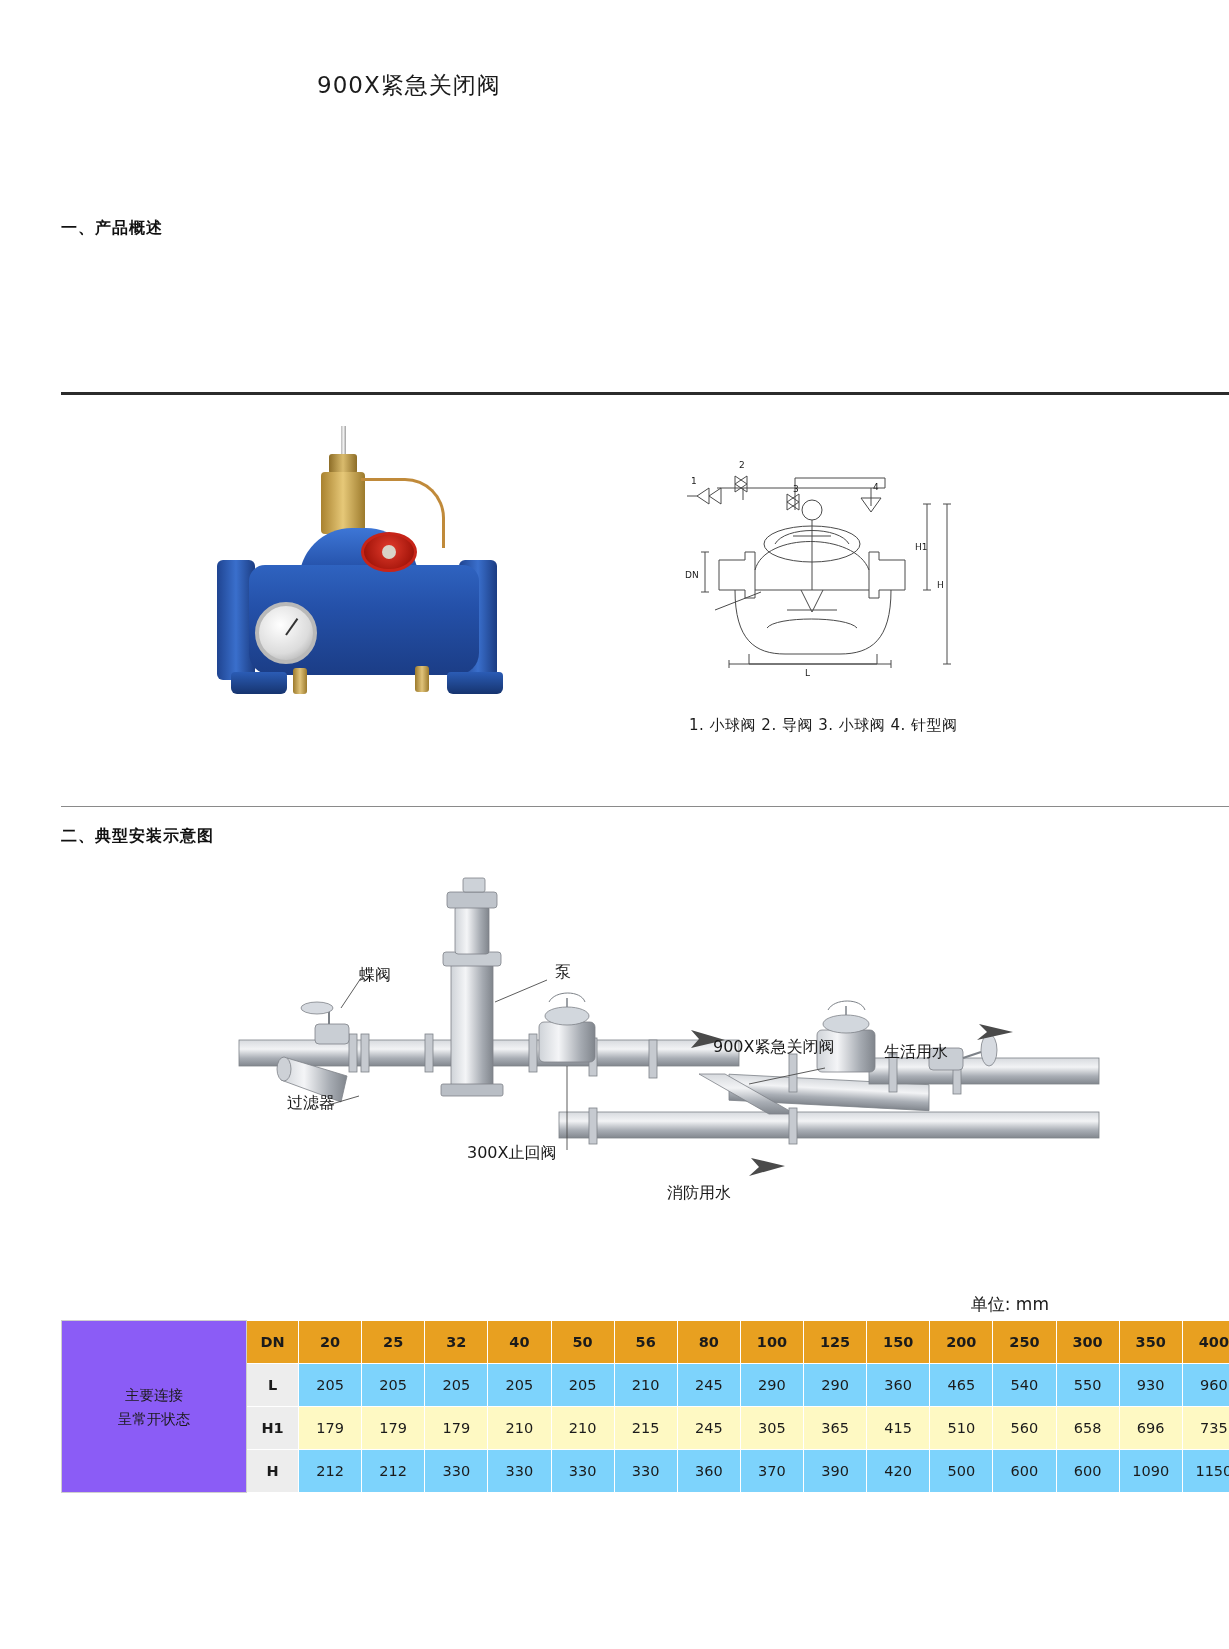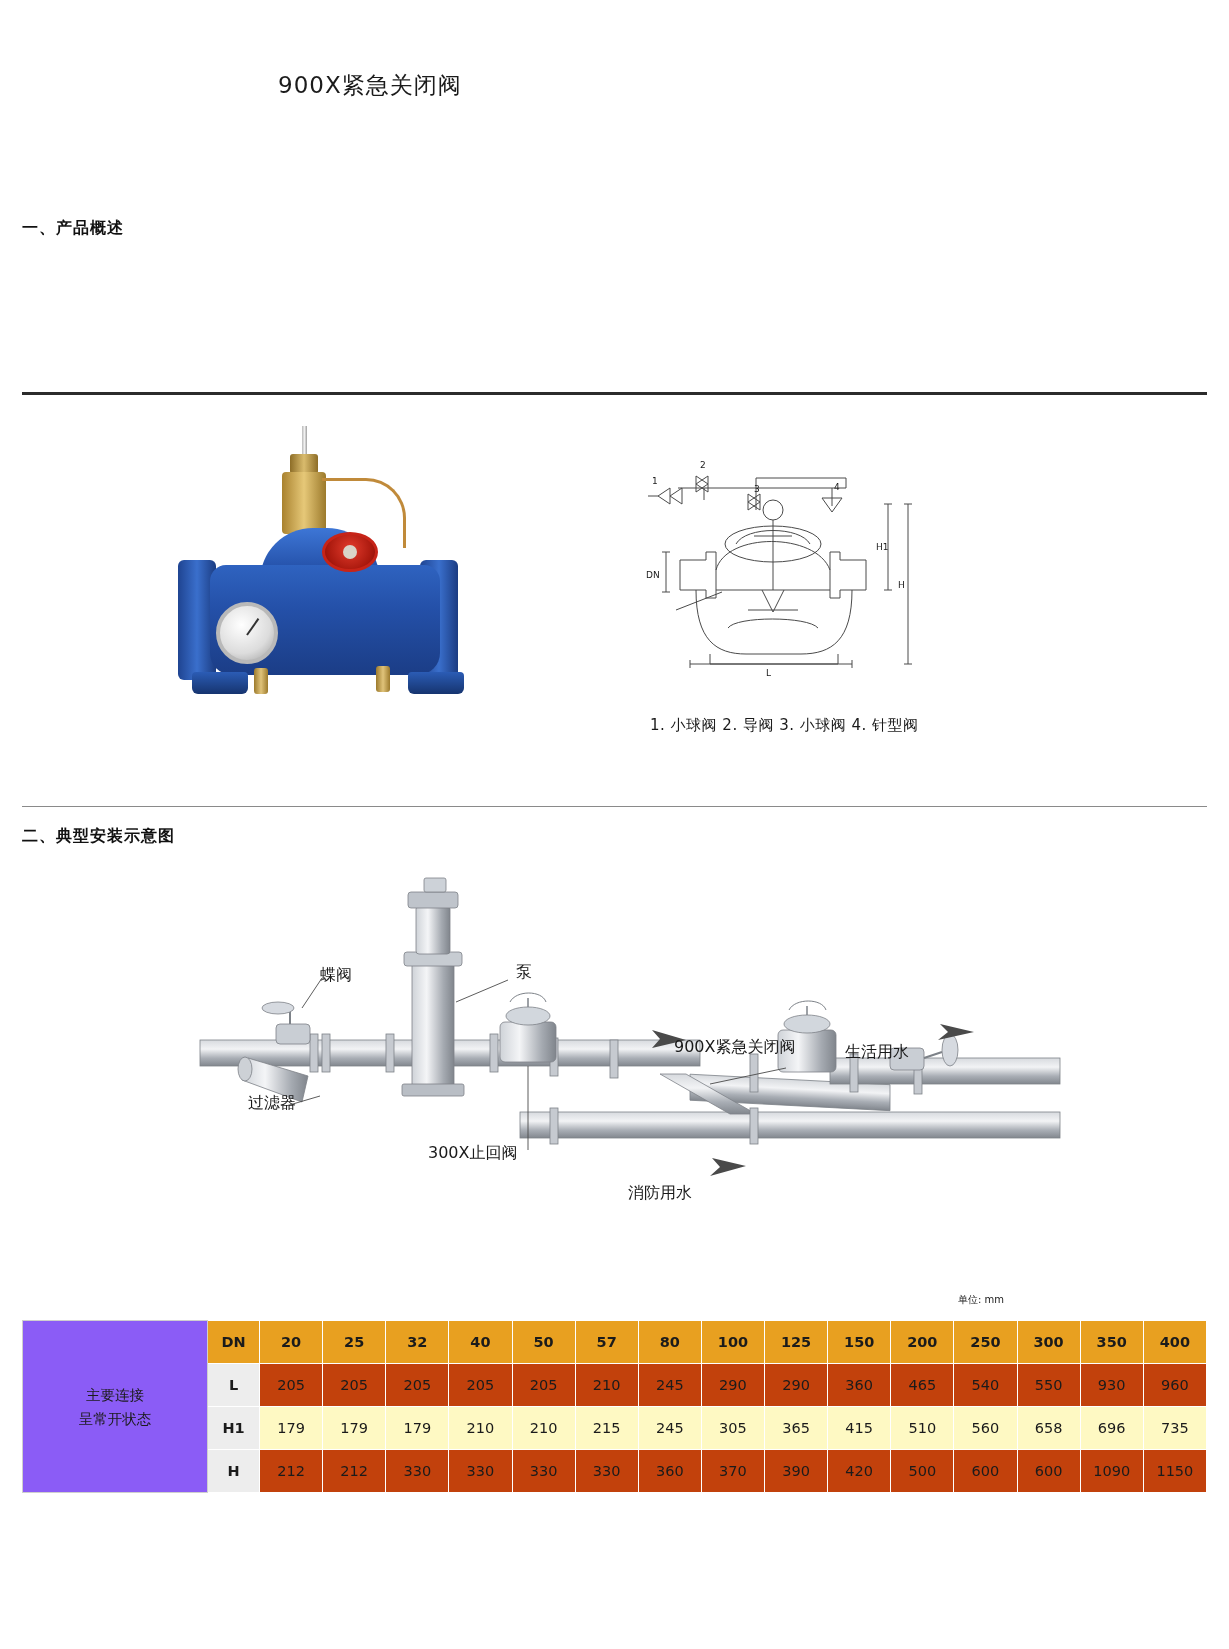--- a/index.html
+++ b/index.html
@@ -5,21 +5,21 @@
   * { box-sizing: border-box; }
   html, body { margin:0; padding:0; }
   body {
     width:1229px; height:1649px;
     background:#ffffff;
     font-family:"Liberation Sans", sans-serif;
     color:#1a1a1a;
     position:relative;
     overflow:hidden;
   }
-  .page { position:relative; width:1032px; height:1649px; }
+  .page { position:relative; width:1032px; height:1649px;margin-left:39px; }
 
   
   .title-block {
     position:absolute; left:278px; top:70px;
   }
   .title-cn {
     font-size:23px; letter-spacing:1px; color:#1b1b1b; line-height:30px;
     font-family:"DejaVu Sans", sans-serif; font-weight:400;
   }
   .title-en {
@@ -134,40 +134,40 @@
 
   
   .install-area { position:absolute; left:190px; top:862px; width:880px; height:420px; }
   .lbl {
     position:absolute; font-size:16px; font-family:"DejaVu Sans", sans-serif;
     color:#1a1a1a; white-space:nowrap;
   }
 
   
   .unit-note {
-    position:absolute; right:28px; top:1293px;
-    font-size:10px; font-family:"DejaVu Sans", sans-serif; color:#1a1a1a;
+    position:absolute; right:22px; top:1293px;
+    font-size:17px; font-family:"DejaVu Sans", sans-serif; color:#1a1a1a;
   }
   table.dims {
     position:absolute; left:22px; top:1320px; width:1185px;
     border-collapse:collapse; table-layout:fixed;
     font-family:"DejaVu Sans", sans-serif;
   }
   table.dims td {
     border:1px solid #ffffff;
     text-align:center; vertical-align:middle;
     font-size:14.5px; color:#1b1b1b; height:43px;
   }
   .hdr-cell {
     background:#e8a020; color:#1b1b1b; font-weight:bold; border:1px solid #fff !important;
   }
   .rowlabel {
     background:#ededed; font-weight:bold;
   }
-  .data-cell { background:#c2410c; }
+  .data-cell { background:#7dd3fc; }
   .data-cell.alt { background:#fef9c3; }
   .left-title {
     background:#8b5cf6; font-size:15px; font-weight:normal; line-height:24px;
     border:1px solid #cfcfcf !important;
   }
   table.dims { border:1px solid #cfcfcf; }
 </style>
 </head>
 <body>
 
@@ -364,21 +364,21 @@
         <td class="left-title" rowspan="4">
           <div>主要连接</div>
           <div>呈常开状态</div>
         </td>
         <td class="hdr-cell">DN</td>
         <td class="hdr-cell">20</td>
         <td class="hdr-cell">25</td>
         <td class="hdr-cell">32</td>
         <td class="hdr-cell">40</td>
         <td class="hdr-cell">50</td>
-        <td class="hdr-cell">57</td>
+        <td class="hdr-cell">56</td>
         <td class="hdr-cell">80</td>
         <td class="hdr-cell">100</td>
         <td class="hdr-cell">125</td>
         <td class="hdr-cell">150</td>
         <td class="hdr-cell">200</td>
         <td class="hdr-cell">250</td>
         <td class="hdr-cell">300</td>
         <td class="hdr-cell">350</td>
         <td class="hdr-cell">400</td>
       </tr>

